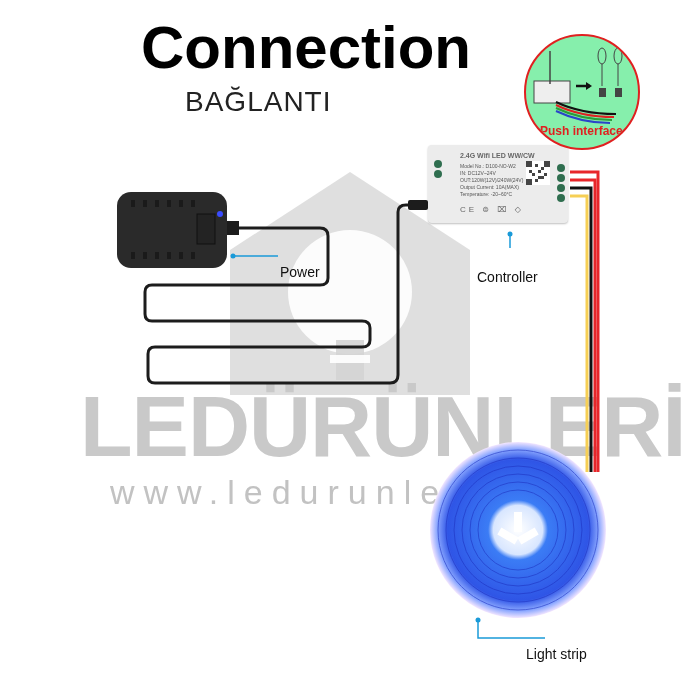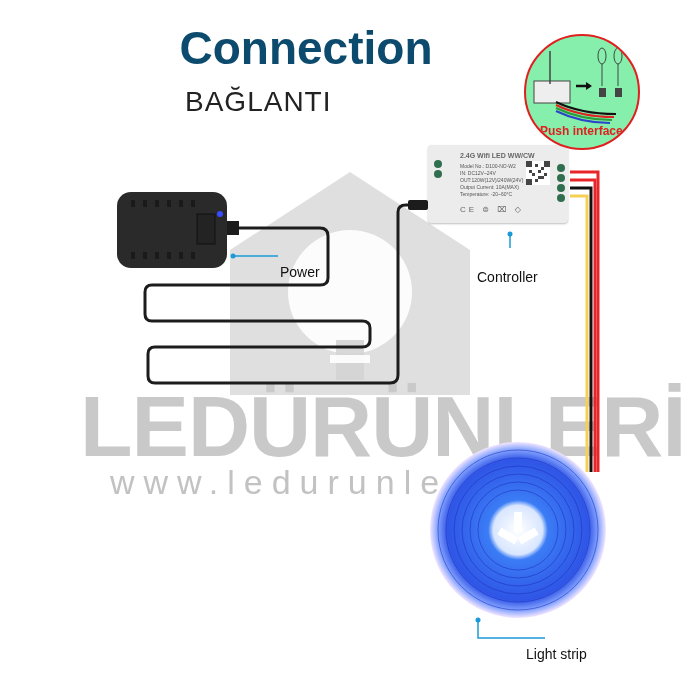--- a/index.html
+++ b/index.html
@@ -1,22 +1,22 @@
 <!DOCTYPE html>
 <html><head>
 <meta charset="utf-8">
 <style>
   html, body { margin:0; padding:0; background:#ffffff; }
   body { width:700px; height:700px; position:relative; overflow:hidden; font-family:"Liberation Sans", sans-serif; }
   .abs { position:absolute; }
-  .title { left:0; width:612px; top:22px; text-align:center; font-weight:bold; font-size:46px; color:#0c4a6e; letter-spacing:0px; line-height:52px; }
+  .title { left:0; width:612px; top:22px; text-align:center; font-weight:bold; font-size:60px; color:#000000; letter-spacing:0px; line-height:52px; }
   .subtitle { left:185px; top:80px; font-size:28px; color:#222; line-height:44px; letter-spacing:1px; }
   .wm-house { left:0; top:0; }
   .wm-text { left:80px; top:376px; width:540px; font-weight:bold; font-size:86px; color:#c9c9c9; letter-spacing:-1px; line-height:100px; }
-  .wm-url { left:110px; top:462px; font-size:34px; color:#c2c2c2; letter-spacing:9px; line-height:40px; }
+  .wm-url { left:110px; top:472px; font-size:34px; color:#c2c2c2; letter-spacing:9px; line-height:40px; }
   .label { font-size:14px; color:#111; line-height:16px;margin-top:16px; }
   .push-label { font-size:12px; font-weight:bold; color:#e02020; line-height:14px; }
   .ctrl-text { font-size:5px; color:#555; line-height:7px; white-space:nowrap; }
   .ctrl-title { font-size:7px; font-weight:bold; color:#666; }
 </style>
 </head>
 <body>
 
 <svg class="abs wm-house" width="700" height="700" viewBox="0 0 700 700">
   <path d="M350 172 L 470 250 L 470 395 L 230 395 L 230 250 Z" fill="#d4d4d4" opacity="0.75"></path>

